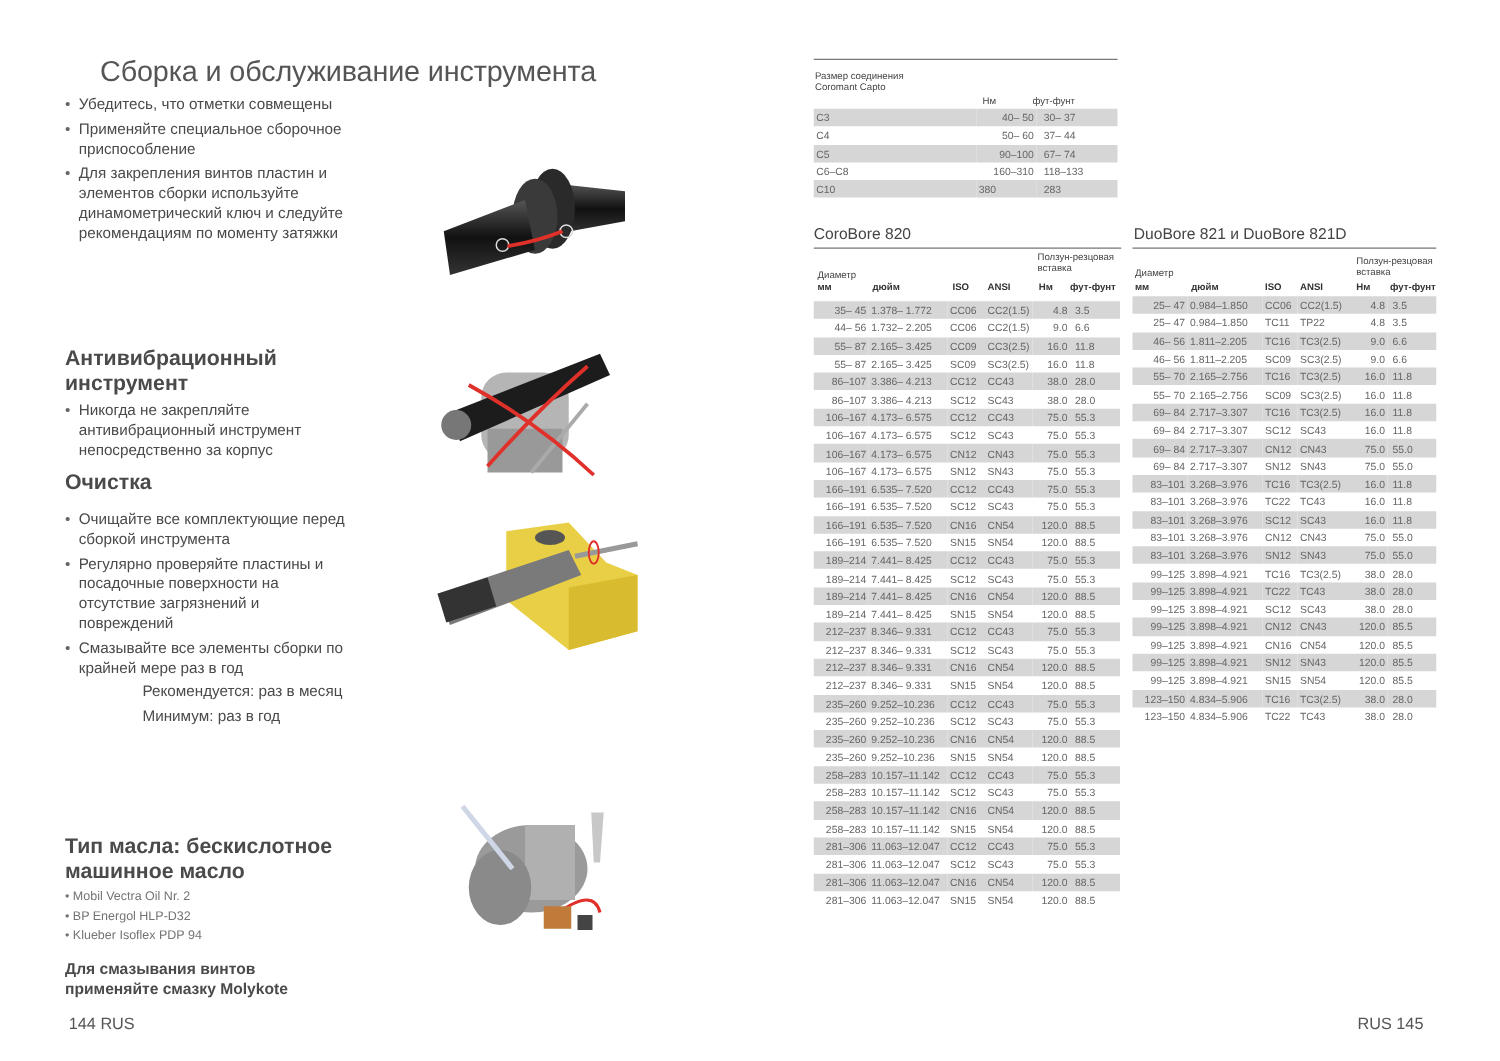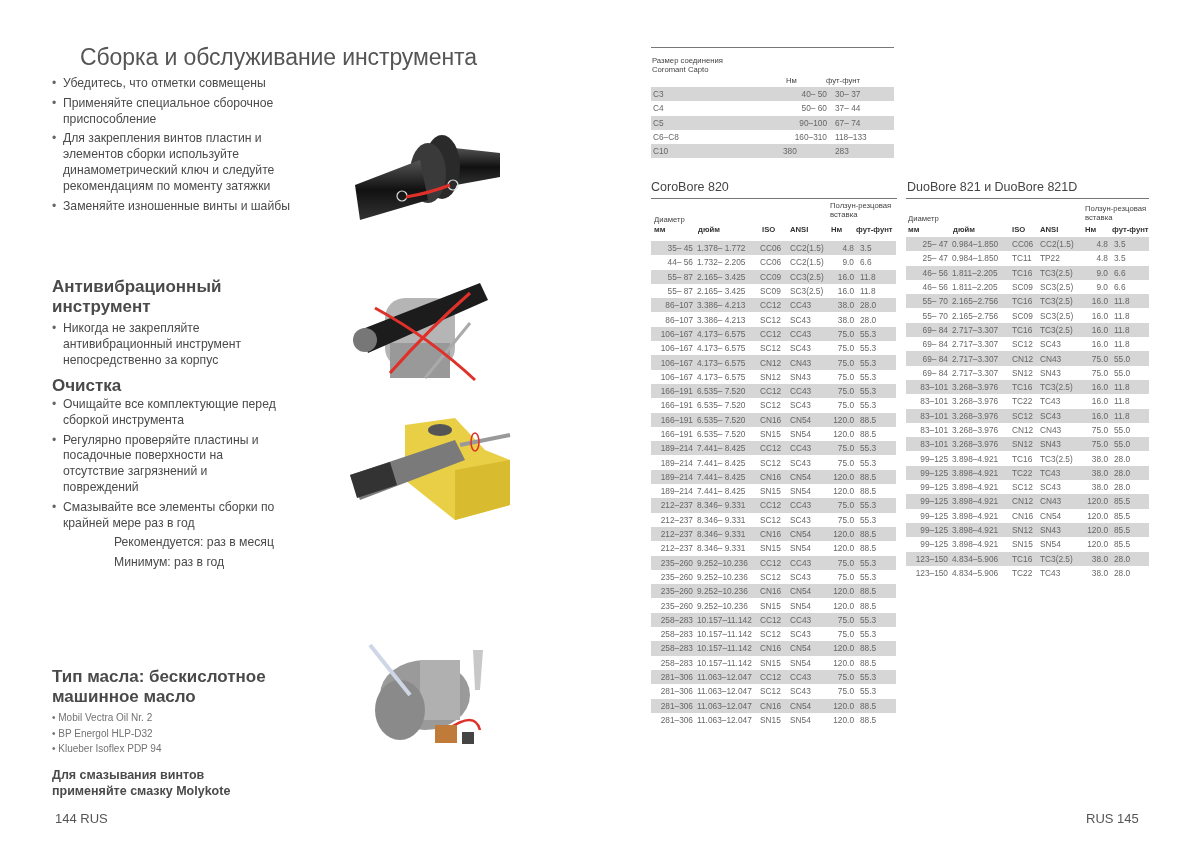--- a/index.html
+++ b/index.html
@@ -40,34 +40,33 @@
 <body>
 
 <div class="page-left">
   <div class="main-title">Сборка и обслуживание инструмента</div>
 
   <div class="col" style="top:76px;">
     <ul class="bullets">
       <li>Убедитесь, что отметки совмещены</li>
       <li>Применяйте специальное сборочное приспособление</li>
       <li style="width:240px">Для закрепления винтов пластин и элементов сборки используйте динамометрический ключ и следуйте рекомендациям по моменту затяжки</li>
-      <li style="width:260px">Заменяйте изношенные винты и шайбы</li>
     </ul>
   </div>
 
   <div class="col" style="top:277px;">
     <div class="h2" style="width:200px">Антивибрационный инструмент</div>
     <ul class="bullets" style="margin-top:4px; width:210px">
       <li>Никогда не закрепляйте антивибрационный инструмент непосредственно за корпус</li>
     </ul>
   </div>
 
   <div class="col" style="top:376px;">
     <div class="h2">Очистка</div>
-    <ul class="bullets" style="margin-top:1px">
+    <ul class="bullets" style="margin-top:12px">
       <li style="width:235px">Очищайте все комплектующие перед сборкой инструмента</li>
       <li style="width:210px">Регулярно проверяйте пластины и посадочные поверхности на отсутствие загрязнений и повреждений</li>
       <li style="width:235px">Смазывайте все элементы сборки по крайней мере раз в год</li>
     </ul>
     <div class="indent-note">Рекомендуется: раз в месяц</div>
     <div class="indent-note">Минимум: раз в год</div>
   </div>
 
   <div class="col" style="top:667px;">
     <div class="h2" style="width:230px">Тип масла: бескислотное машинное масло</div>

